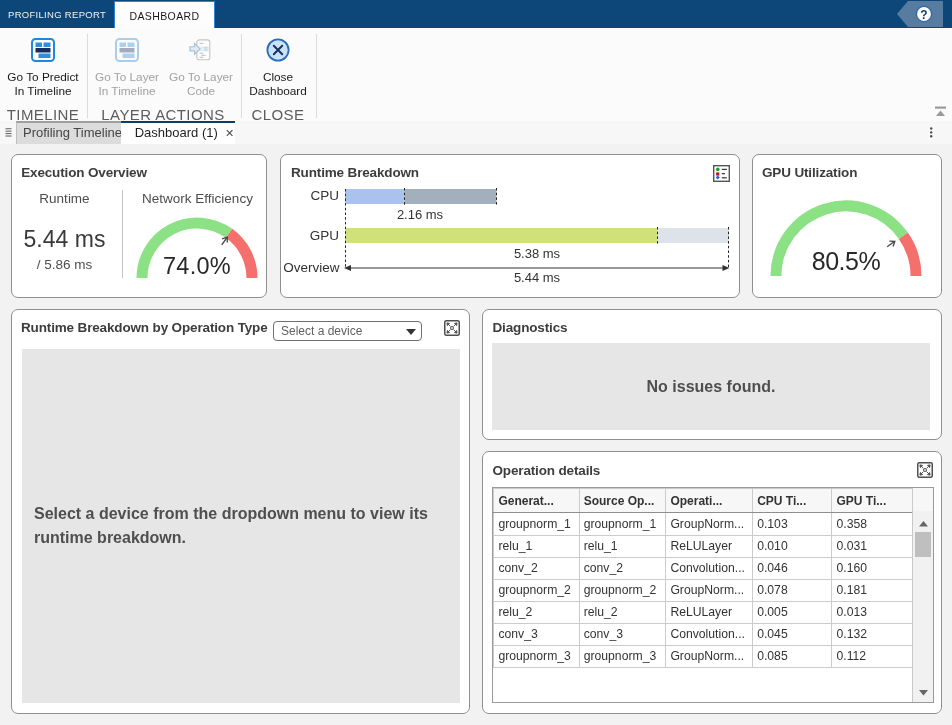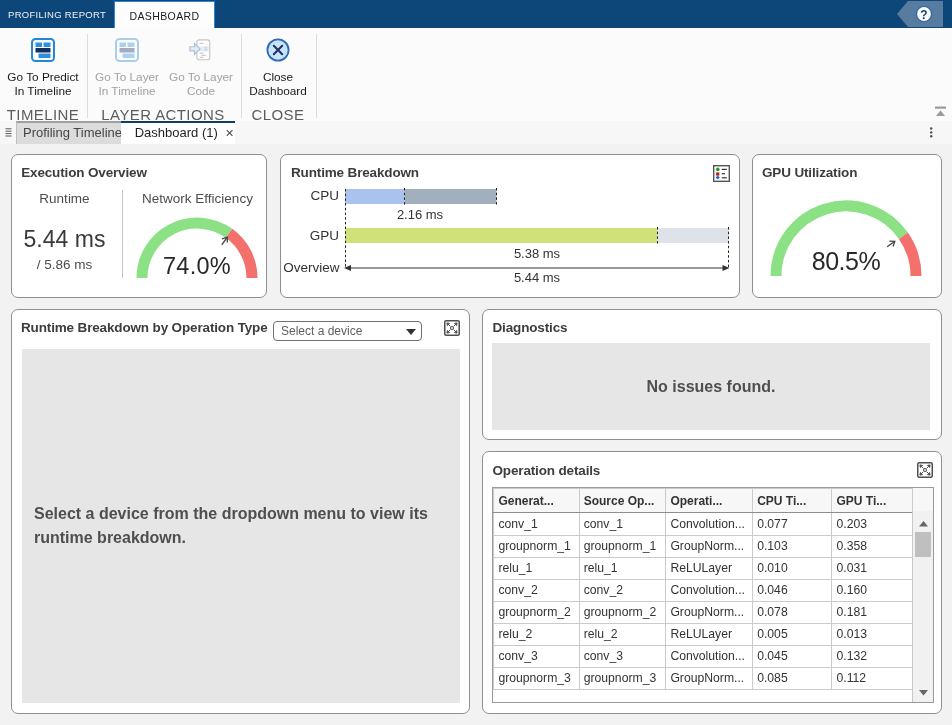--- a/index.html
+++ b/index.html
@@ -234,27 +234,20 @@
       </colgroup>
     <tbody>
         <tr id="thead">
       <th>Generat...</th>
           <th>Source Op...</th>
           <th>Operati...</th>
           <th>CPU Ti...</th>
           <th>GPU Ti...</th>
     </tr>
     <tr>
-          <td>conv_1</td>
-          <td>conv_1</td>
-          <td>Convolution...</td>
-          <td>0.077</td>
-          <td>0.203</td>
-        </tr>
-    <tr>
           <td>groupnorm_1</td>
           <td>groupnorm_1</td>
           <td>GroupNorm...</td>
           <td>0.103</td>
           <td>0.358</td>
         </tr>
     <tr>
           <td>relu_1</td>
           <td>relu_1</td>
           <td>ReLULayer</td>

